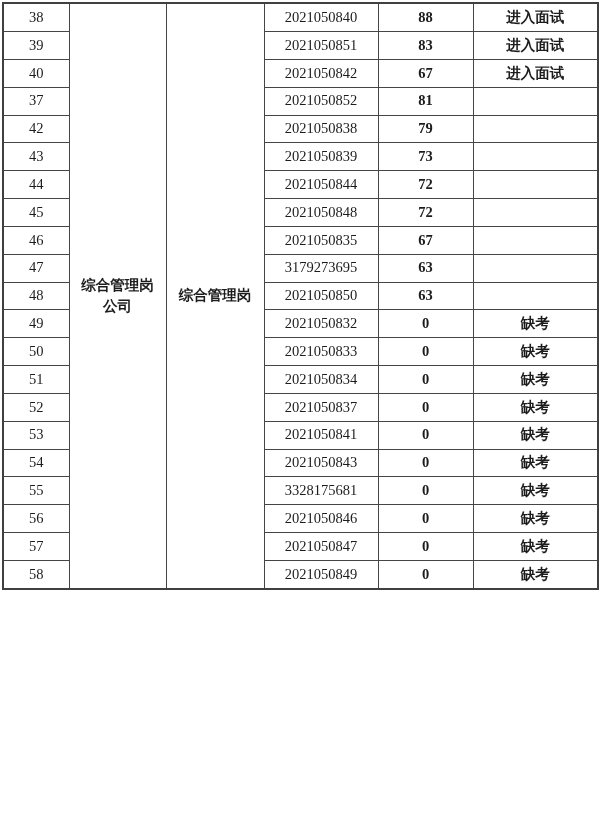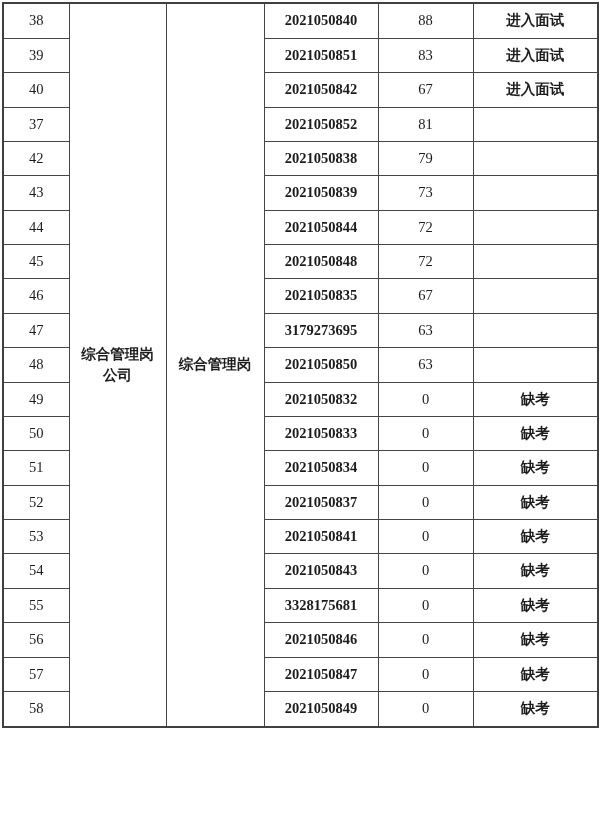--- a/index.html
+++ b/index.html
@@ -13,21 +13,21 @@
     height: 832px;
     background: #ffffff;
     overflow: hidden;
     font-family: "Liberation Serif", "DejaVu Serif", serif;
   }
   table.results {
     position: absolute;
     left: 2px;
     top: 2px;
     width: 595px;
-    height: 726px;
+    height: 588px;
     border-collapse: collapse;
     table-layout: fixed;
     border: 2px solid #404040;
   }
   table.results td {
     border: 1.5px solid #454545;
     text-align: center;
     vertical-align: middle;
     padding: 0;
     color: #1c1c1c;
@@ -42,27 +42,27 @@
   }
   td.company-cell, td.position-cell {
     font-weight: bold;
     font-size: 15.5px;
     color: #161616;
   }
   td.company-cell .company-line {
     line-height: 1.45;
   }
   td.exam-id-cell {
-    font-weight: bold;
+    font-weight: normal;
     font-size: 14.5px;
     color: #141414;
     margin-left: 48px;
   }
   td.score-cell {
-    font-weight: normal;
+    font-weight: bold;
     font-size: 14px;
     margin-top: 8px;
   }
   td.status-cell {
     font-weight: bold;
     font-size: 15.5px;
     color: #161616;
     margin-left: 34px;
   }
 </style>

